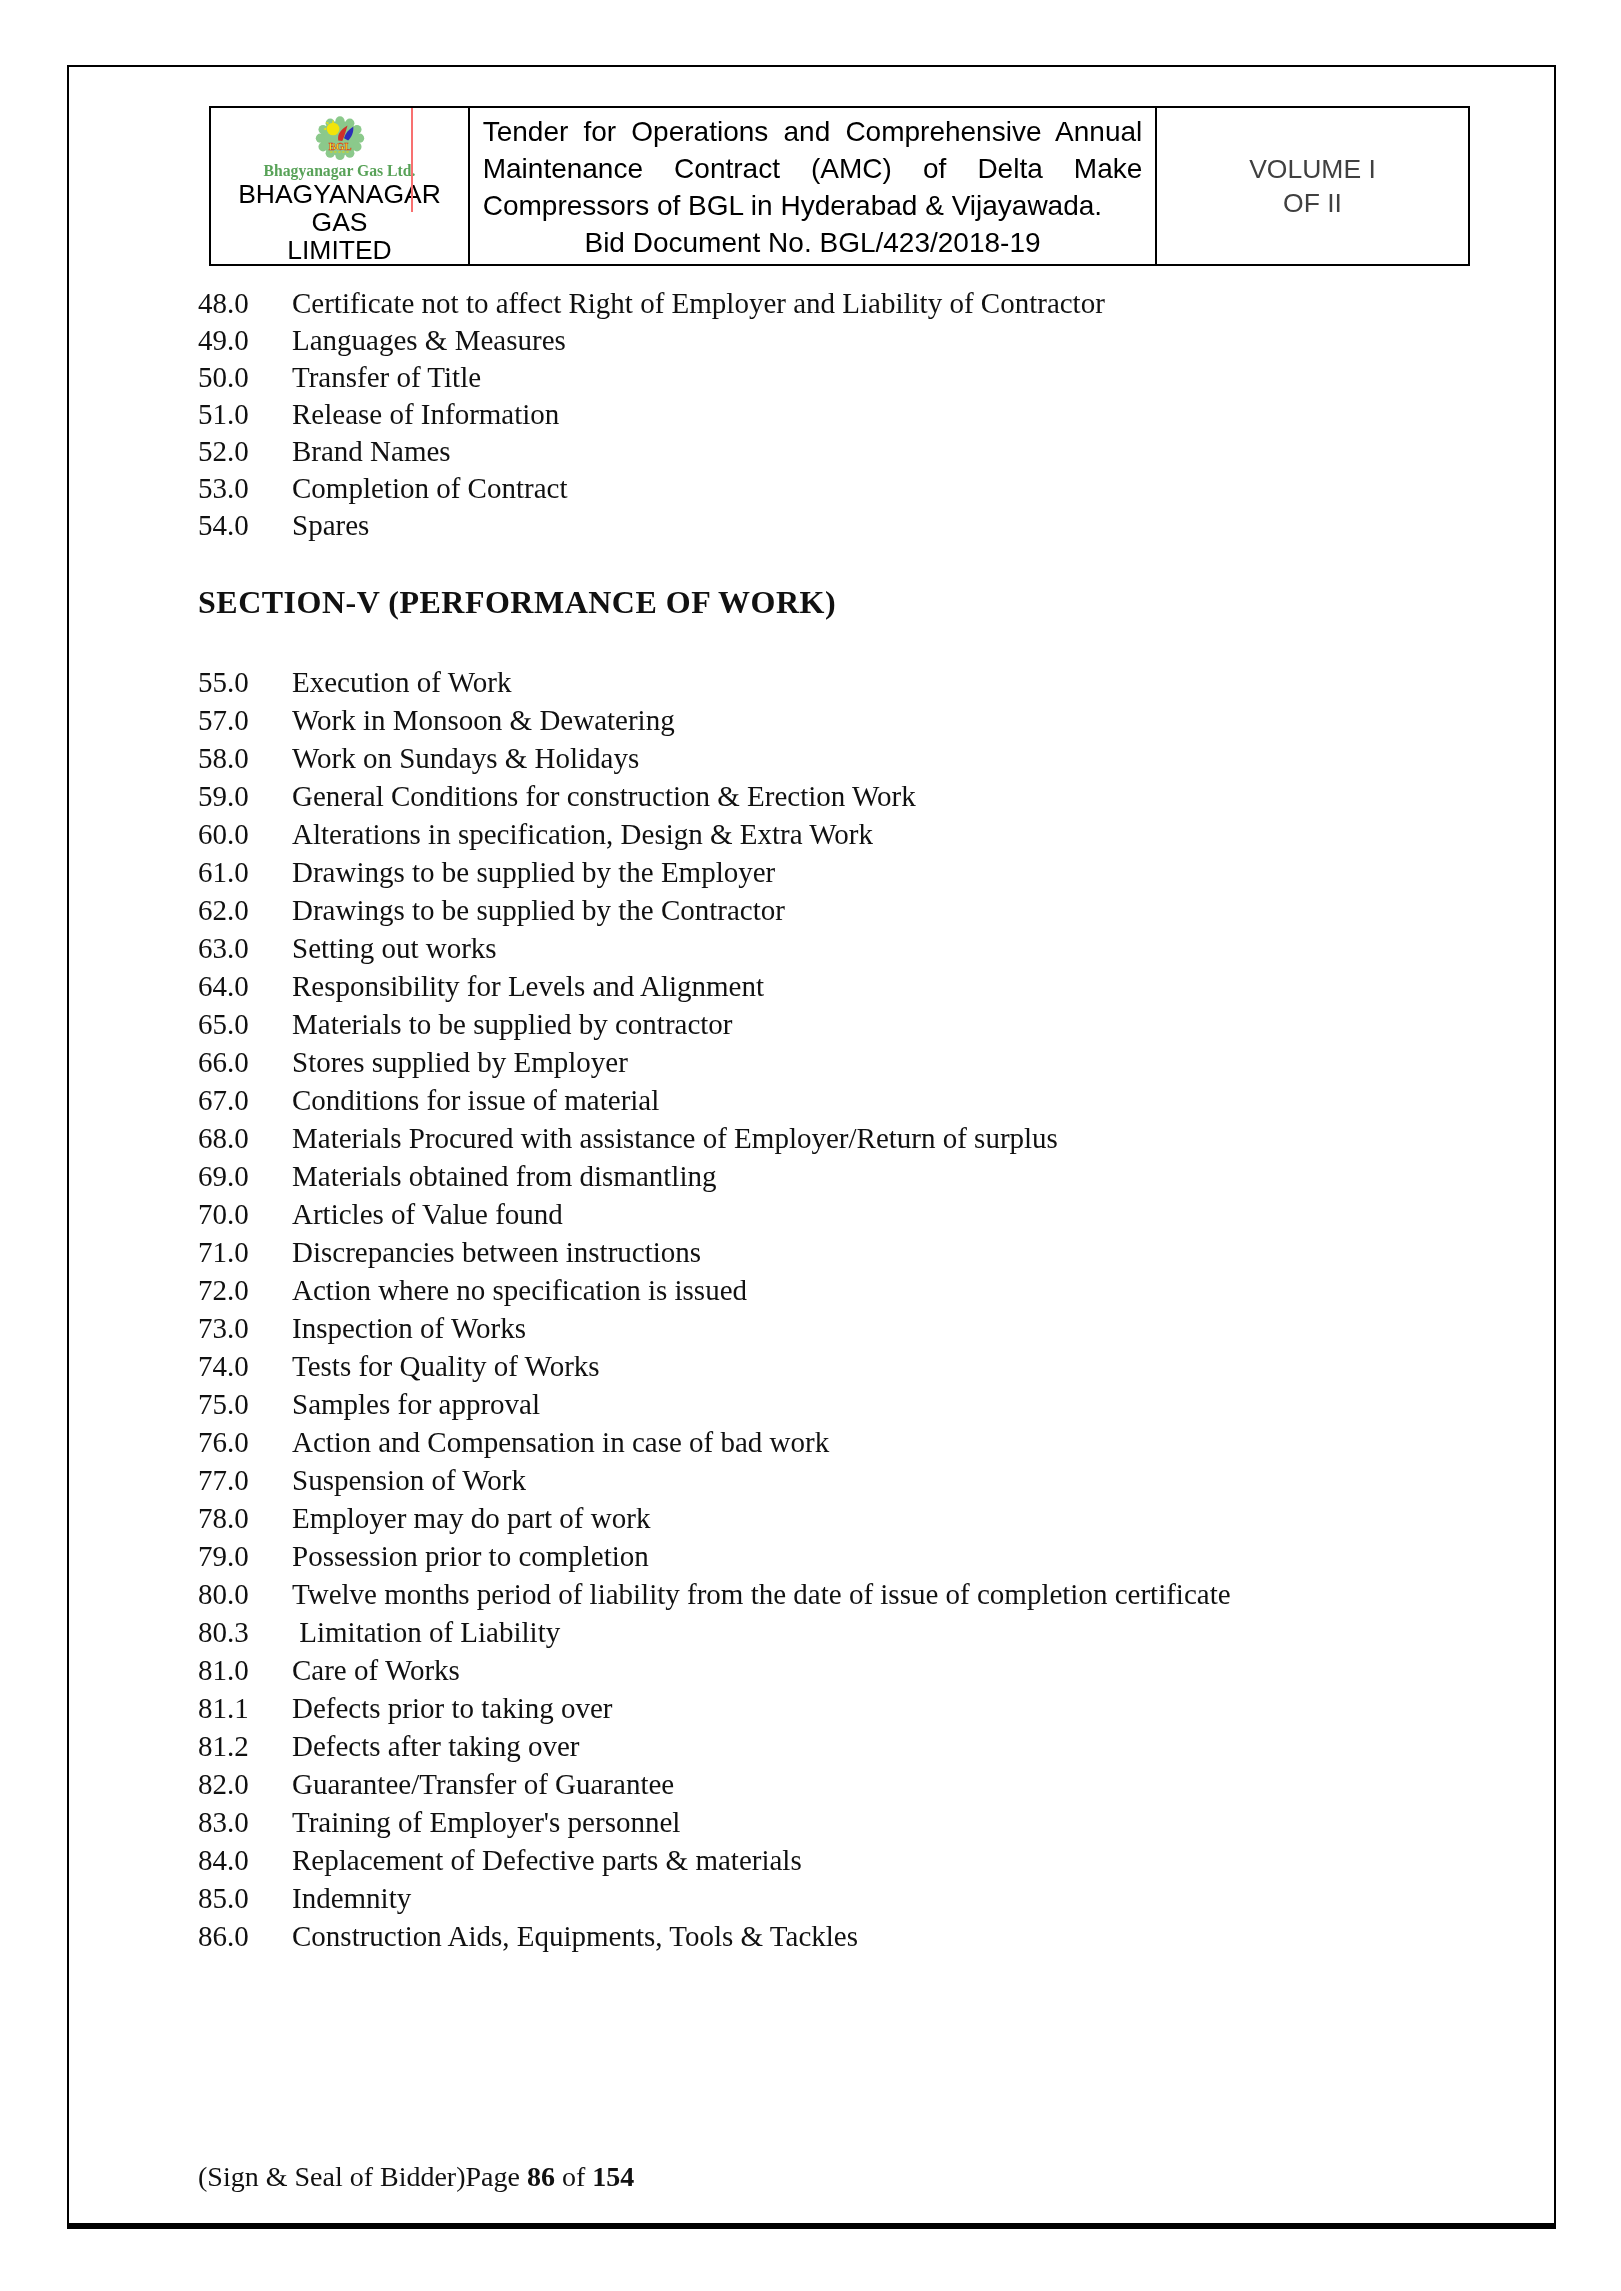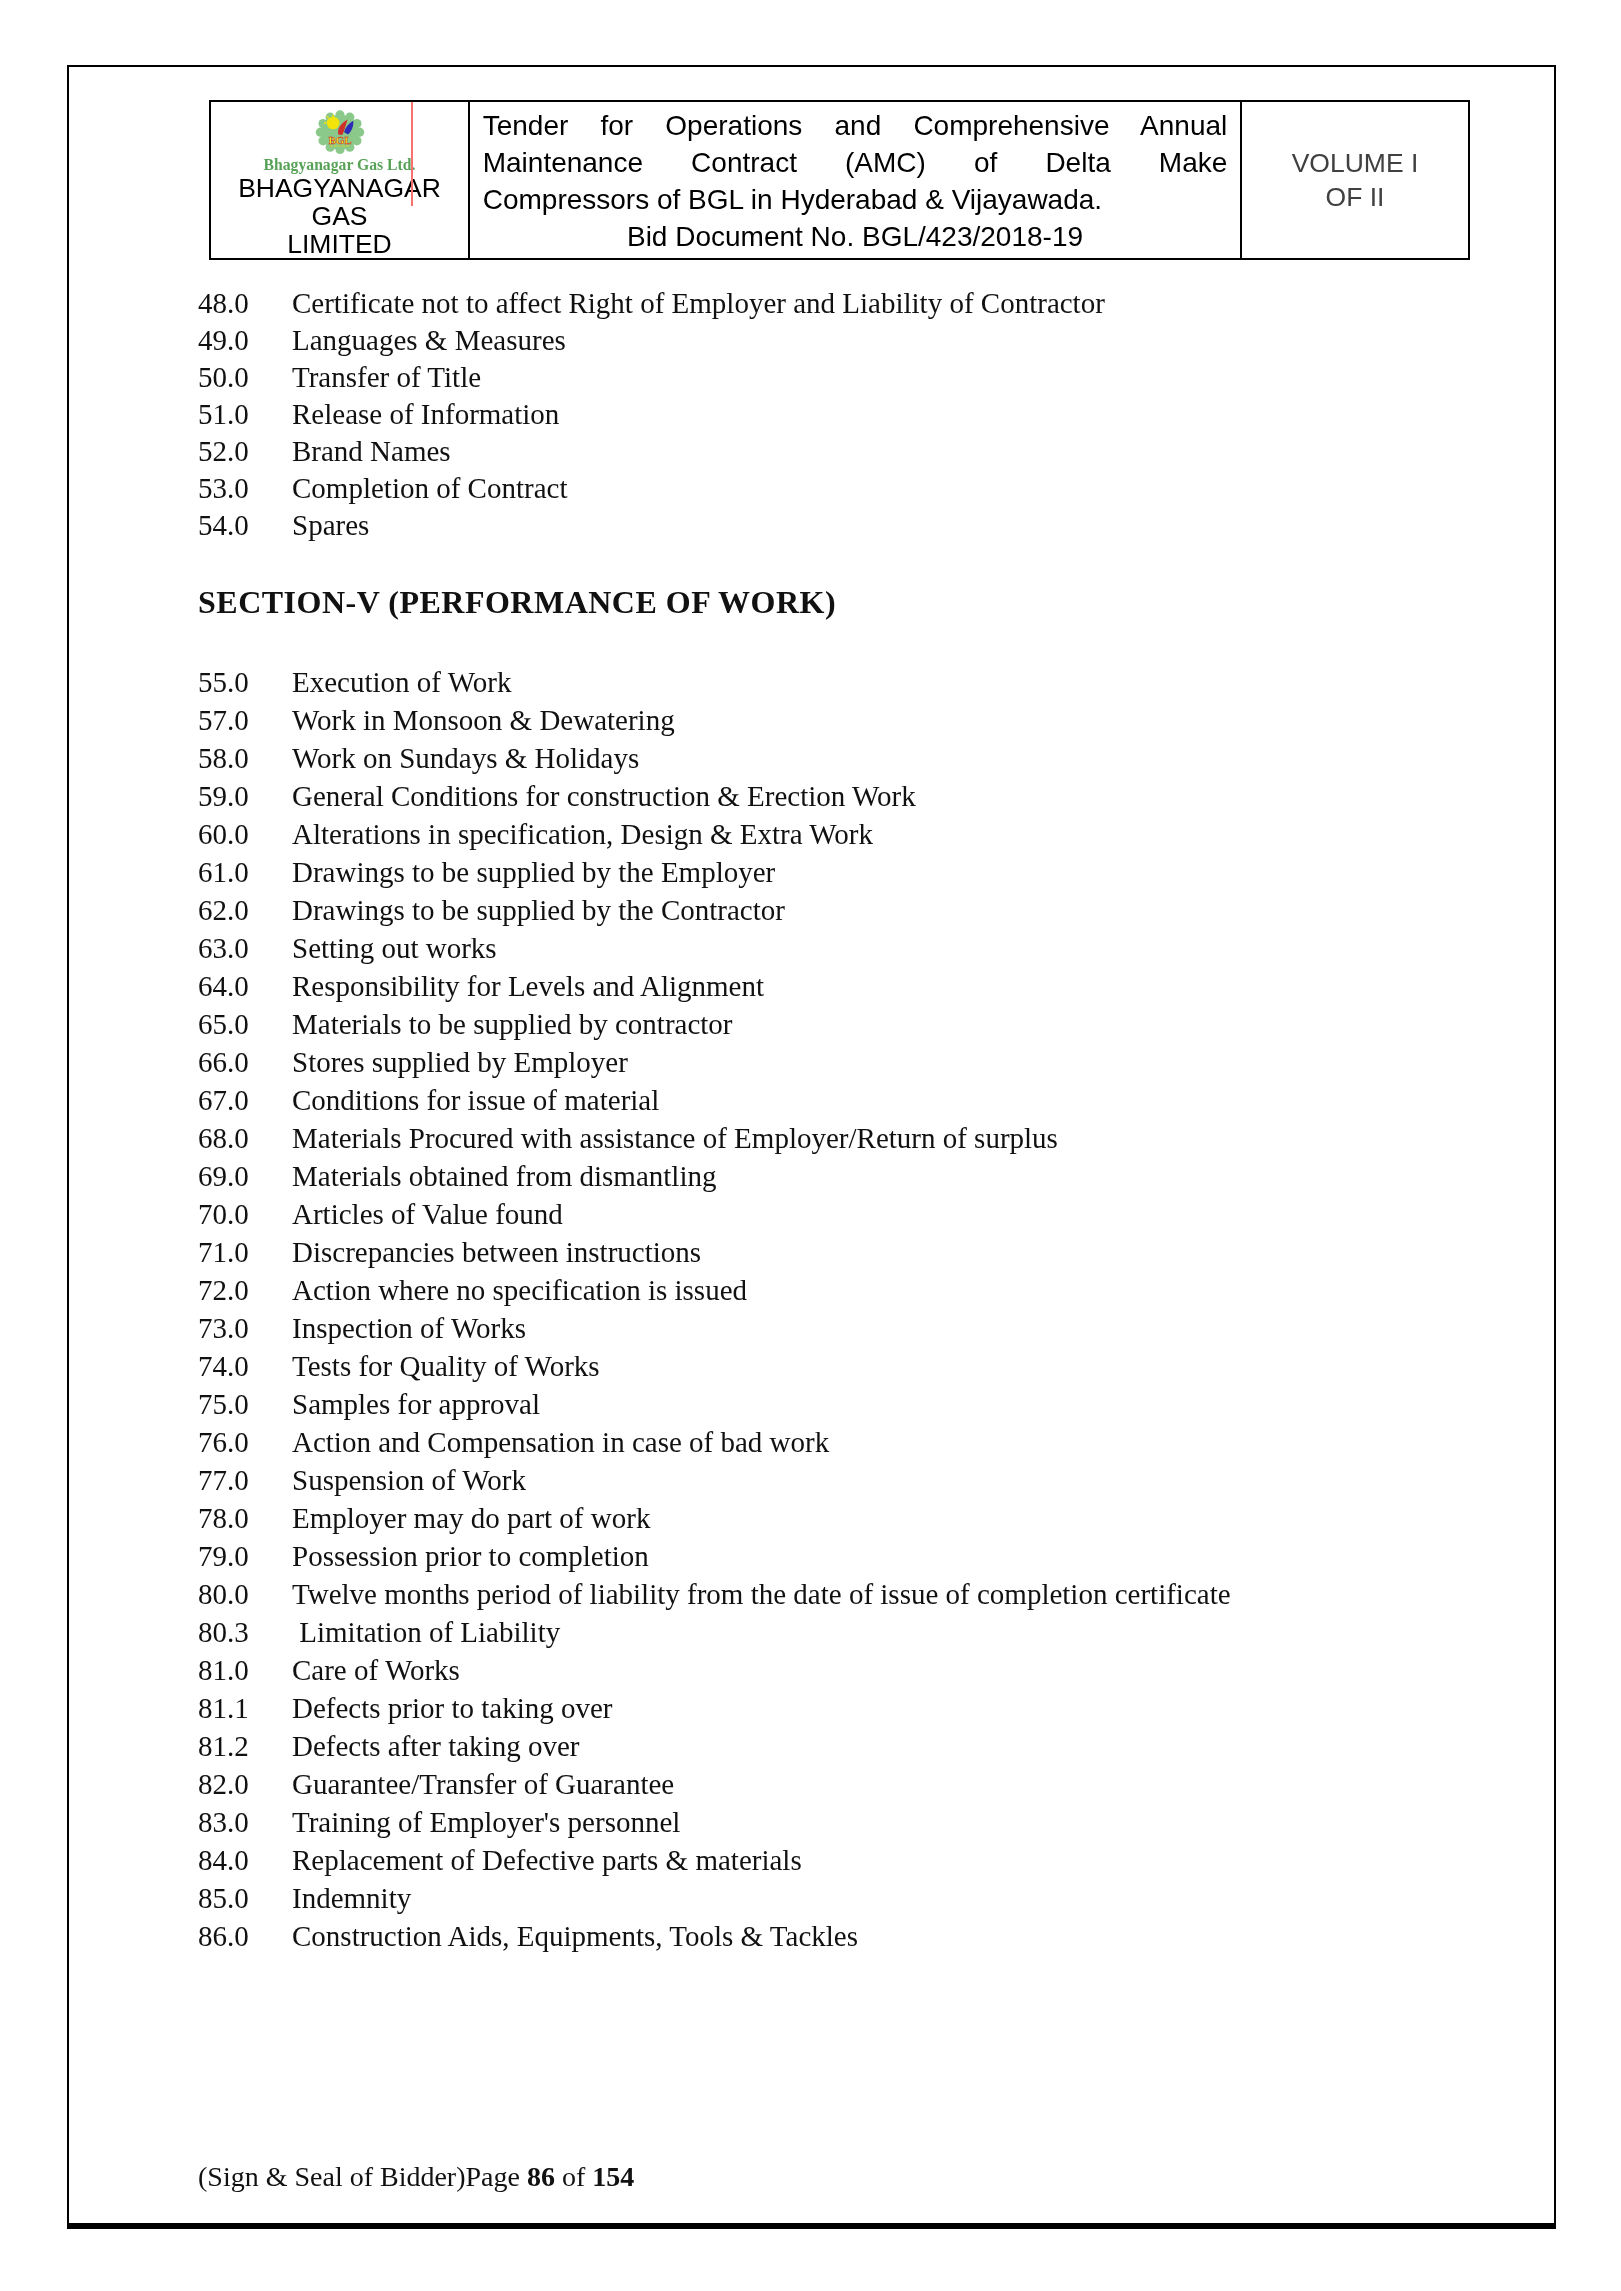--- a/index.html
+++ b/index.html
@@ -26,21 +26,21 @@
     border: 2px solid #000000;
     border-bottom-width: 6.9px;
     box-sizing: border-box;
     background: #ffffff;
   }
 
   
   .header-table {
     position: absolute;
     left: 209px;
-    top: 100px;
+    top: 106px;
     width: 1261px;
     height: 160px;
     box-sizing: border-box;
     border: 2px solid #000000;
     display: flex;
     background: #ffffff;
   }
   .logo-cell {
     width: 259px;
     box-sizing: border-box;
@@ -70,21 +70,21 @@
   }
   .logo-company {
     font-family: "Liberation Sans", sans-serif;
     font-size: 26.5px;
     line-height: 28px;
     color: #000000;
     text-align: center;
     letter-spacing: 0px;
   }
   .title-cell {
-    width: 772px;
+    width: 687px;
     box-sizing: border-box;
     border-right: 2px solid #000000;
     padding: 4.9px 12.7px 0 12.7px;
     font-family: "Liberation Sans", sans-serif;
     font-size: 28px;
     line-height: 37px;
     color: #000000;
   }
   .title-line-justify {
     text-align: justify;

